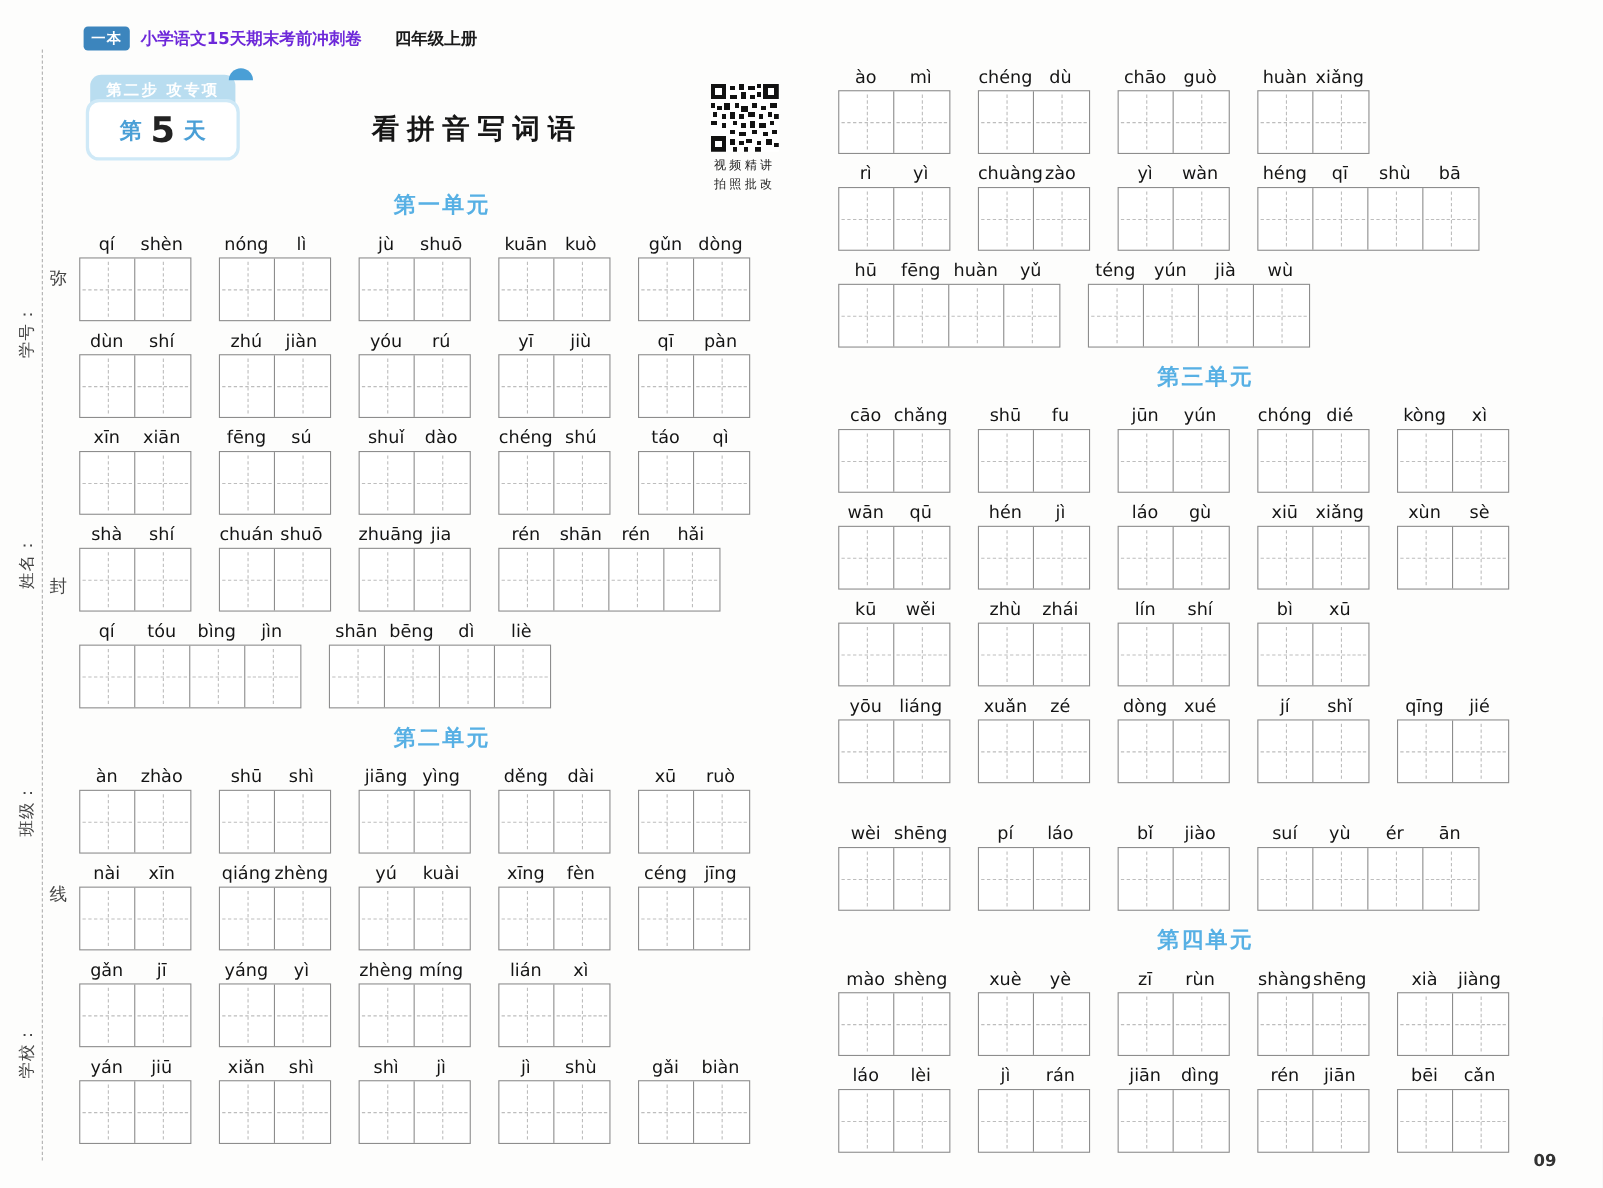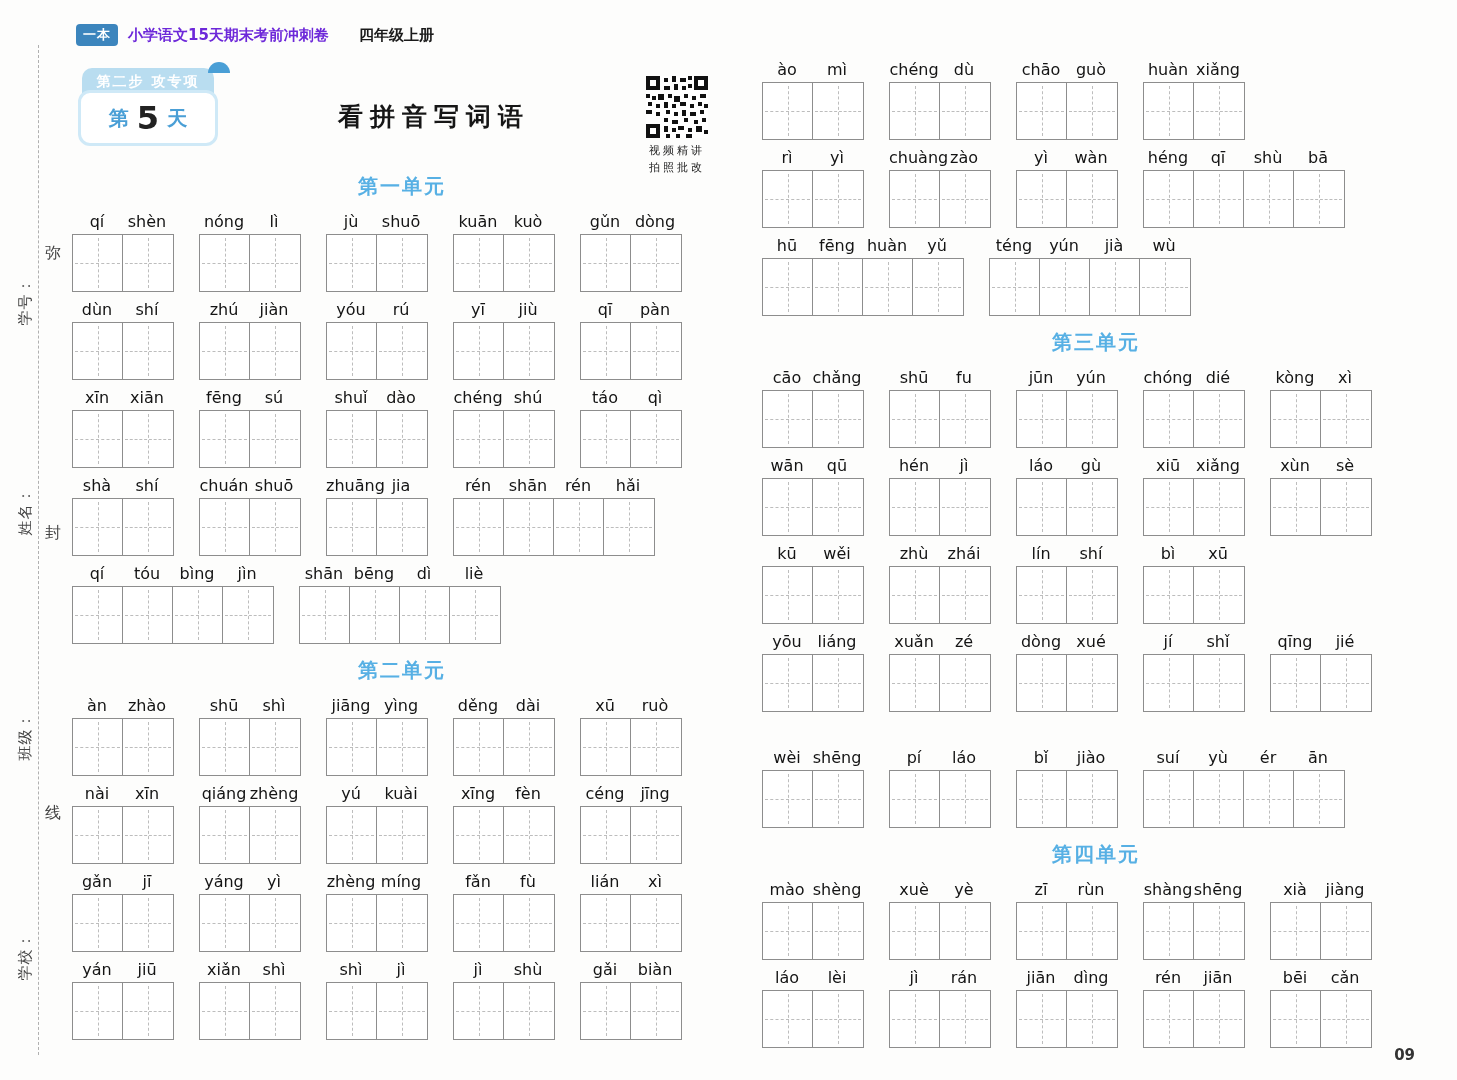--- a/index.html
+++ b/index.html
@@ -518,30 +518,20 @@
             <span>zhèng</span>
             <span>míng</span>
           </div>
           <div class="boxes" style="grid-template-columns: repeat(2, 50px);">
             <div class="cell"></div>
             <div class="cell"></div>
           </div>
         </div>
         <div class="wg">
           <div class="py" style="grid-template-columns: repeat(2, 50px);">
-            <span>fǎn</span>
-            <span>fù</span>
-          </div>
-          <div class="boxes" style="grid-template-columns: repeat(2, 50px);">
-            <div class="cell"></div>
-            <div class="cell"></div>
-          </div>
-        </div>
-        <div class="wg">
-          <div class="py" style="grid-template-columns: repeat(2, 50px);">
             <span>lián</span>
             <span>xì</span>
           </div>
           <div class="boxes" style="grid-template-columns: repeat(2, 50px);">
             <div class="cell"></div>
             <div class="cell"></div>
           </div>
         </div>
       </div>
       <div class="row">

